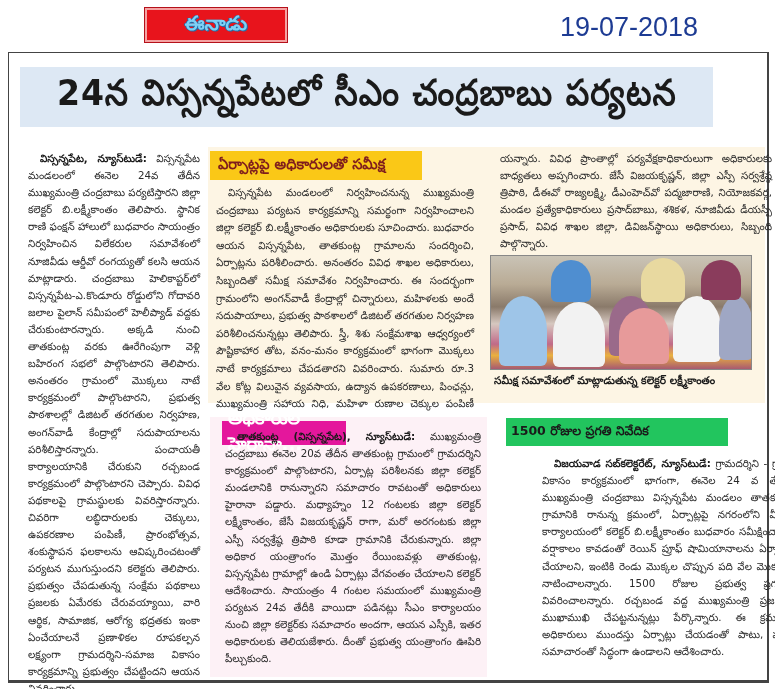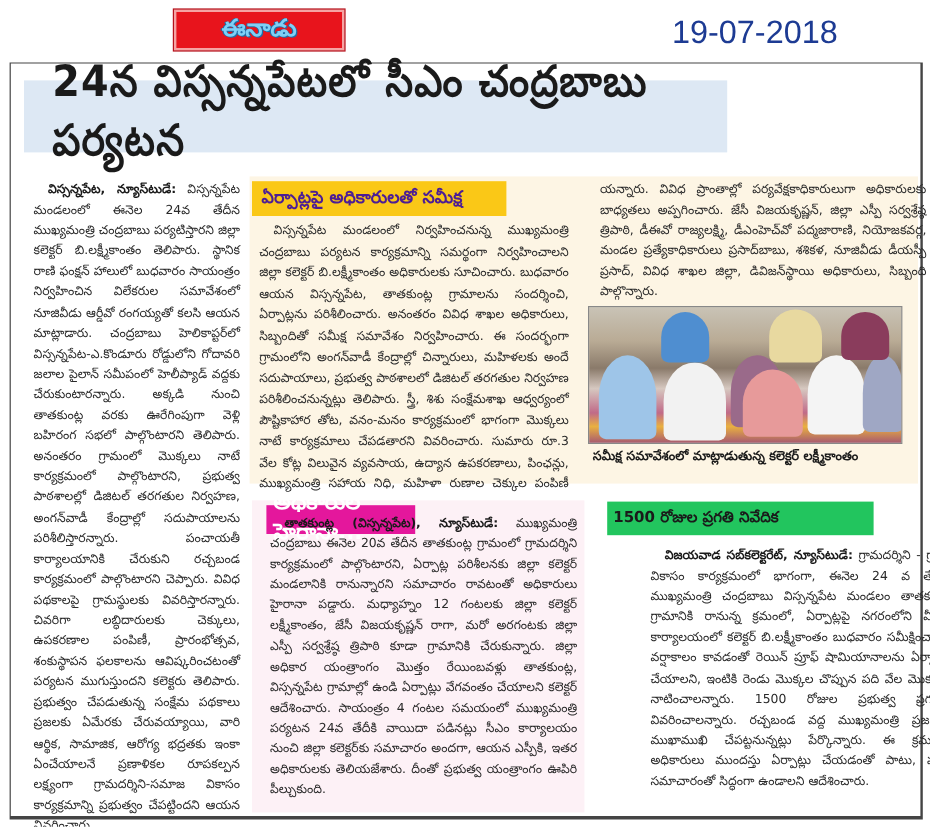--- a/index.html
+++ b/index.html
@@ -17,40 +17,40 @@
   .logo-city { width: 142px; color: #ffffff; }
   .date {
     position: absolute; top: 12px; left: 520px; font-family: "Liberation Sans", sans-serif;
     font-size: 27px; color: #1d3b93; margin-left: 40px;
   }
   .frame {
     position: absolute; top: 52px; left: 8px; width: 761px; height: 631px;
     border: 1.5px solid #444; border-bottom: 3px solid #444; border-right: 2px solid #444;
   }
   .headline-band {
-    position: absolute; top: 67px; left: 20px; width: 586px; height: 60px; background: #dde8f4;
+    position: absolute; top: 67px; left: 20px; width: 693px; height: 60px; background: #dde8f4;
     display: flex; align-items: center; justify-content: center;
   }
   .headline {
     font-family: "DejaVu Sans", sans-serif; font-weight: bold; font-size: 36px; color: #1a1a1a;
     letter-spacing: 1px; transform: scaleX(0.92);
   }
   .col-left {
     position: absolute; top: 150px; left: 28px; width: 172px;
     font-size: 10.3px; line-height: 17.1px; text-align: justify;
   }
   .dateline { font-weight: bold; color: #1a1a1a; }
   .indent { display: inline-block; width: 12px; }
   .box-review {
     position: absolute; top: 147px; left: 208px; width: 557px; height: 256px; background: #fdf5e4;
   }
   .kicker-yellow {
     position: absolute; top: 151px; left: 210px; width: 212px; height: 29px; background: #fac817;
     display: flex; align-items: center; padding-left: 8px;
-    font-weight: bold; font-size: 14.5px; color: #4c1d95;
+    font-weight: bold; font-size: 14.5px; color: #7f1d1d;
   }
   .review-text-a {
     position: absolute; top: 184px; left: 216px; width: 258px;
     font-size: 10.3px; line-height: 17.6px; text-align: justify;
   }
   .review-text-b {
     position: absolute; top: 150px; left: 500px; width: 272px;
     font-size: 10.3px; line-height: 17.1px; text-align: justify;
   }
   .photo {

